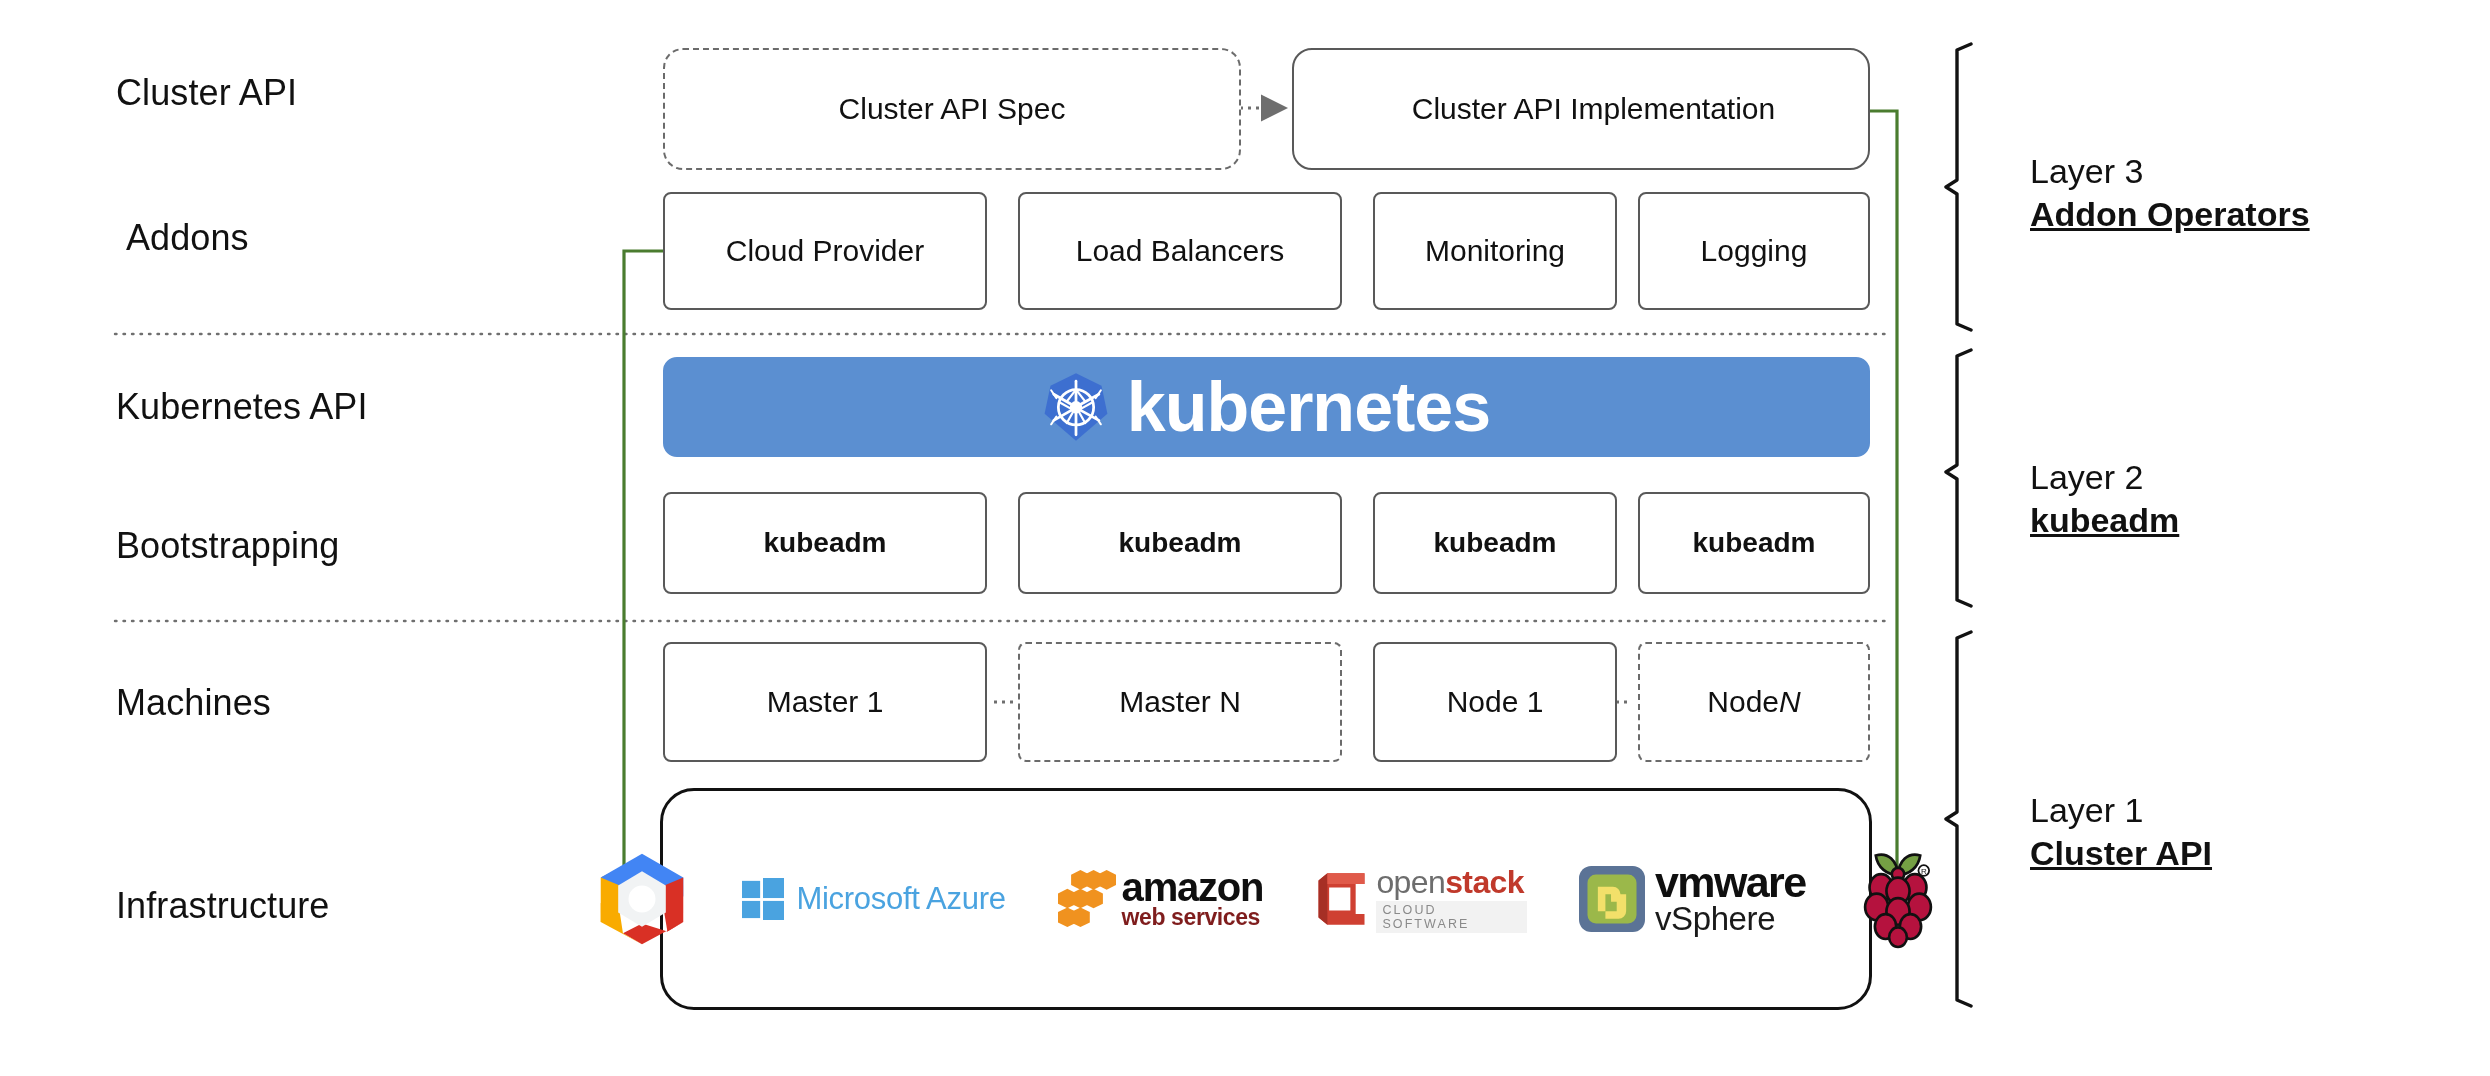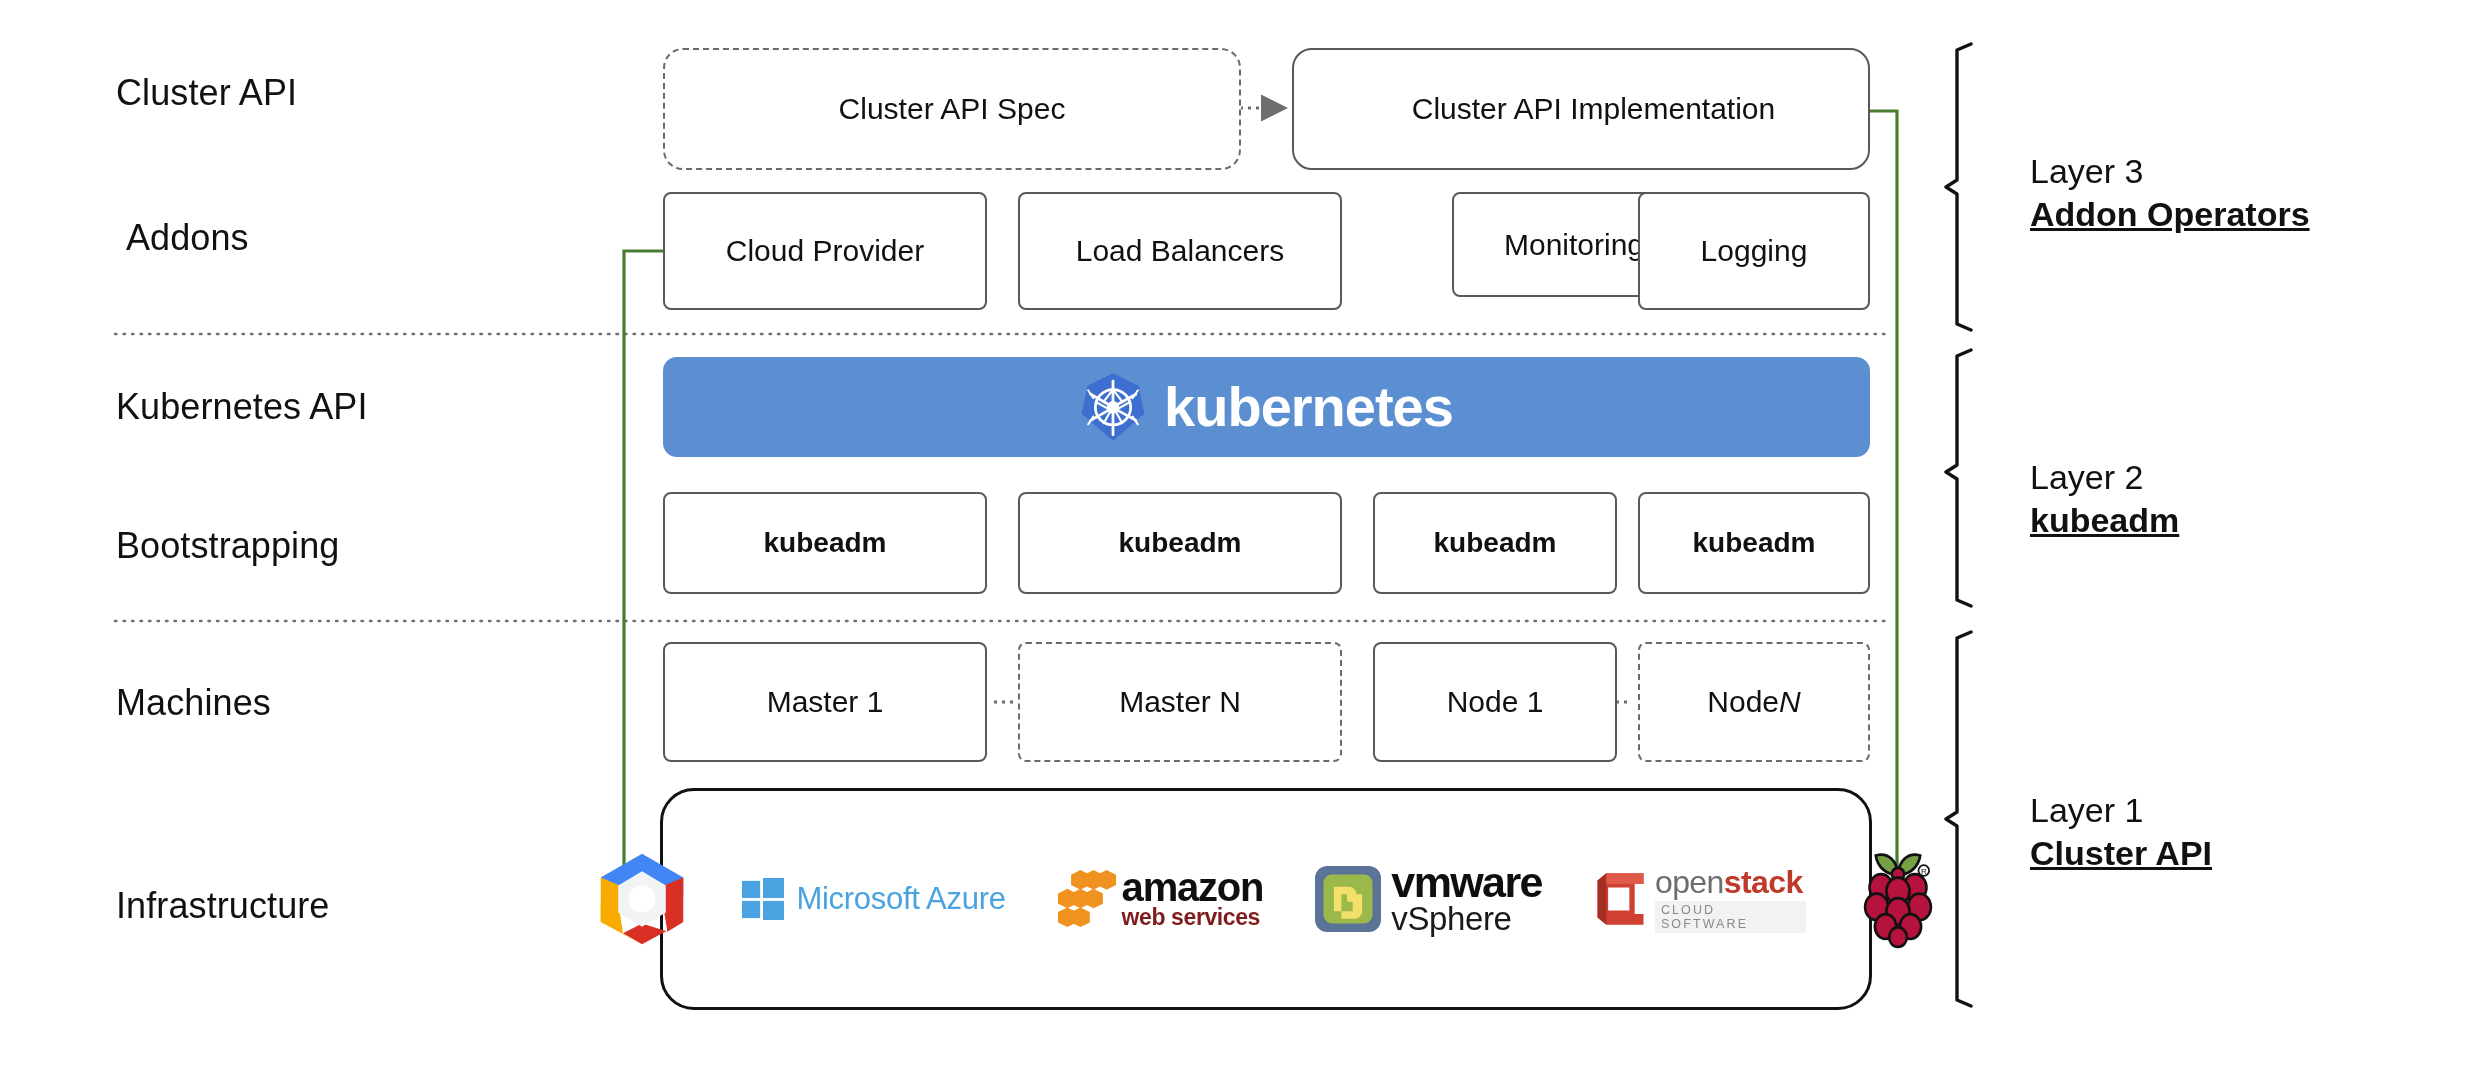--- a/index.html
+++ b/index.html
@@ -43,21 +43,21 @@
   
   .k8s-banner{
     position:absolute;box-sizing:border-box;
     background:#5b8fd1;
     border:2px solid #5b8fd1;
     border-radius:14px;
     display:flex;align-items:center;justify-content:center;
     gap:18px;
   }
   .k8s-word{
-    font-size:56px;font-weight:bold;color:#ffffff;
+    font-size:70px;font-weight:bold;color:#ffffff;
     letter-spacing:-1px;line-height:1;
     font-family:"Liberation Sans","DejaVu Sans",sans-serif;
   }
 
   
   .infra{
     position:absolute;box-sizing:border-box;
     background:#ffffff;border:3px solid #111111;border-radius:34px;
     display:flex;align-items:center;justify-content:center;
     gap:52px;
@@ -123,21 +123,21 @@
   <div class="row-label" style="left:116px;top:528px;">Bootstrapping</div>
   <div class="row-label" style="left:116px;top:685px;">Machines</div>
   <div class="row-label" style="left:116px;top:888px;">Infrastructure</div>
 
   <div class="box dashed" style="left:663px;top:48px;width:578px;height:122px;border-radius:20px;">Cluster API Spec</div>
 
   <div class="box" style="left:1292px;top:48px;width:578px;height:122px;border-radius:20px;padding-left:25px;">Cluster API Implementation</div>
 
   <div class="box" style="left:663px;top:192px;width:324px;height:118px;">Cloud Provider</div>
   <div class="box" style="left:1018px;top:192px;width:324px;height:118px;">Load Balancers</div>
-  <div class="box" style="left:1452px;top:192px;width:244px;height:105px;">Monitoring</div>
+  <div class="box" style="left:1373px;top:192px;width:244px;height:118px;">Monitoring</div>
   <div class="box" style="left:1638px;top:192px;width:232px;height:118px;">Logging</div>
 
   <div class="k8s-banner" style="left:663px;top:357px;width:1207px;height:100px;">
     <span class="logo">
       <svg width="66" height="70" viewBox="0 0 100 107" aria-hidden="true">
         <polygon points="50,2 89,21 98,64 50,105 2,64 11,21" fill="#3d6fd0"></polygon>
         <g fill="none" stroke="#ffffff" stroke-width="4.2" stroke-linecap="round">
           <circle cx="50" cy="54" r="27"></circle>
           <circle cx="50" cy="54" r="9.5" fill="#ffffff" stroke="none"></circle>
           <line x1="50" y1="14" x2="50" y2="45"></line>
@@ -212,48 +212,48 @@
           <polygon points="10,42 20,47 20,58 10,63 0,58 0,47"></polygon>
           <polygon points="24,42 34,47 34,58 24,63 14,58 14,47"></polygon>
         </g>
       </svg>
       <span style="display:flex;flex-direction:column;align-items:flex-start;">
         <span class="aws-amazon">amazon</span>
         <span class="aws-ws">web services</span>
       </span>
     </span>
 
+    <span class="logo" style="gap:8px;">
+      <svg width="56" height="62" viewBox="0 0 60 66" aria-hidden="true">
+        <g fill="#cf4032">
+          <polygon points="4,12 14,4 56,4 56,16 46,16 46,50 56,50 56,62 14,62 4,54"></polygon>
+        </g>
+        <rect x="16" y="20" width="24" height="26" fill="#ffffff"></rect>
+        <path d="M4 12 L14 4 L14 62 L4 54 Z" fill="#a62f25"></path>
+        <path d="M14 4 L56 4 L56 16 L14 16 Z" fill="#e05a4a"></path>
+      </svg>
+      <span style="display:flex;flex-direction:column;align-items:flex-start;">
+        <span style="display:flex;align-items:baseline;">
+          <span class="os-open">open</span>
+            <span class="os-stack">stack</span>
+        </span>
+        <span class="os-sub">CLOUD SOFTWARE</span>
+      </span>
+    </span>
+
     <span class="logo" style="gap:10px;">
       <svg width="66" height="66" viewBox="0 0 70 70" aria-hidden="true">
         <rect x="0" y="0" width="70" height="70" rx="13" fill="#5b7396"></rect>
         <rect x="9" y="9" width="52" height="52" rx="9" fill="#9bb84a"></rect>
         <path d="M20 22 h16 a8 8 0 0 1 8 8 v6 h-10 v-6 h-6 v18 h-8 z" fill="#f2e06a"></path>
         <path d="M34 30 h16 v18 a8 8 0 0 1 -8 8 h-14 v-8 h12 v-10 h-6 z" fill="#f2e06a"></path>
       </svg>
       <span style="display:flex;flex-direction:column;align-items:flex-start;">
         <span class="vm-ware">vmware</span>
         <span class="vm-sphere">vSphere</span>
-      </span>
-    </span>
-
-    <span class="logo" style="gap:8px;">
-      <svg width="56" height="62" viewBox="0 0 60 66" aria-hidden="true">
-        <g fill="#cf4032">
-          <polygon points="4,12 14,4 56,4 56,16 46,16 46,50 56,50 56,62 14,62 4,54"></polygon>
-        </g>
-        <rect x="16" y="20" width="24" height="26" fill="#ffffff"></rect>
-        <path d="M4 12 L14 4 L14 62 L4 54 Z" fill="#a62f25"></path>
-        <path d="M14 4 L56 4 L56 16 L14 16 Z" fill="#e05a4a"></path>
-      </svg>
-      <span style="display:flex;flex-direction:column;align-items:flex-start;">
-        <span style="display:flex;align-items:baseline;">
-          <span class="os-open">open</span>
-            <span class="os-stack">stack</span>
-        </span>
-        <span class="os-sub">CLOUD SOFTWARE</span>
       </span>
     </span>
 
     <span class="logo">
       <svg width="80" height="102" viewBox="0 0 90 114" aria-hidden="true">
         <g fill="#75a044" stroke="#111111" stroke-width="3">
           <path d="M45 30 C33 30 22 22 20 8 C34 4 44 14 45 30 Z"></path>
           <path d="M45 30 C57 30 68 22 70 8 C56 4 46 14 45 30 Z"></path>
         </g>
         <g fill="#b5123e" stroke="#111111" stroke-width="3">

